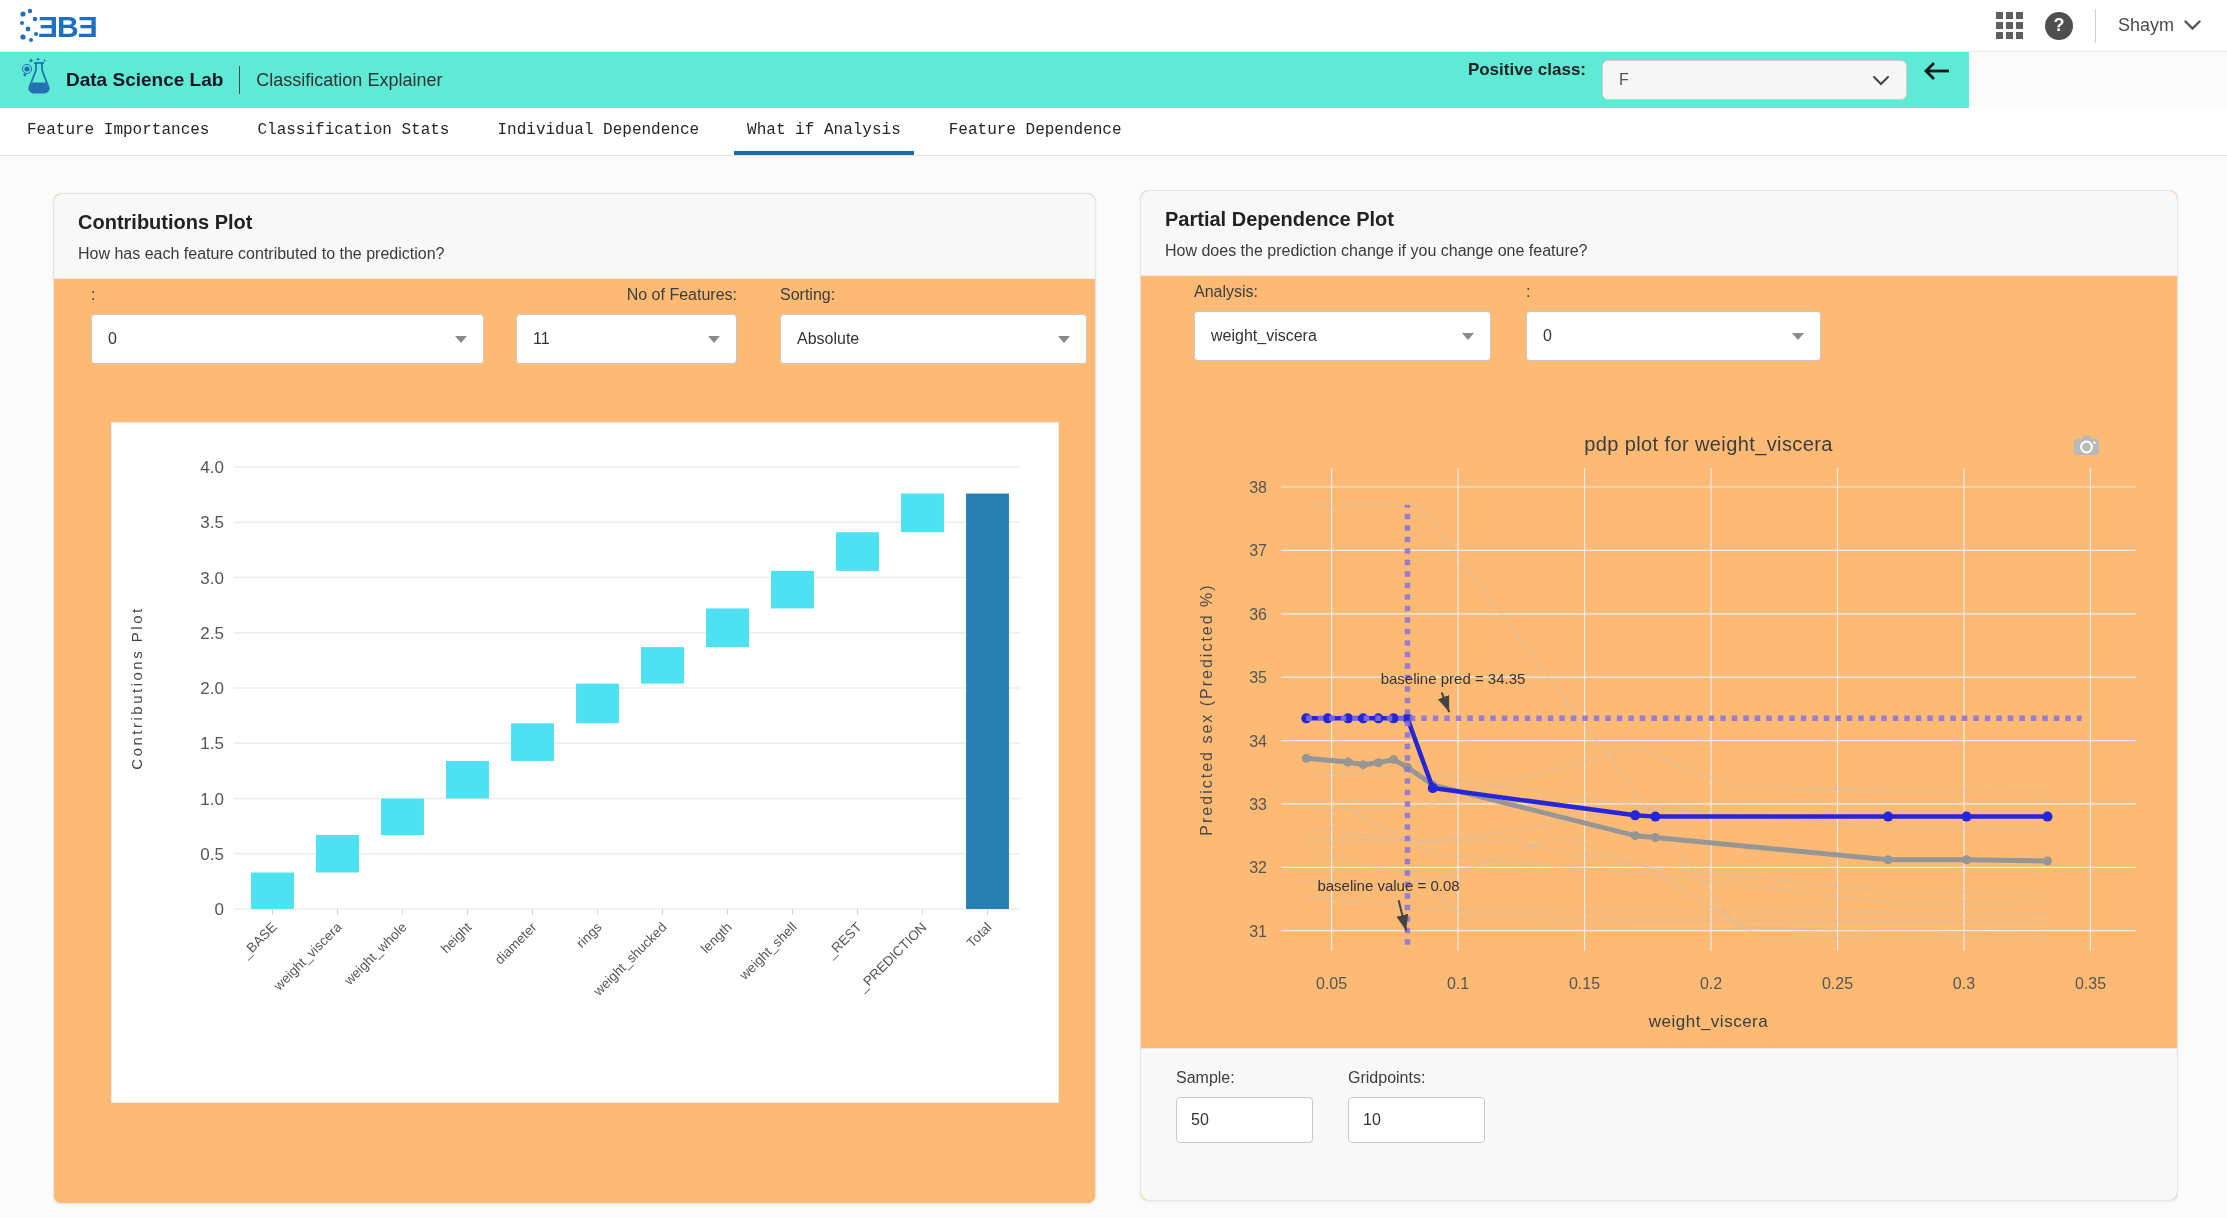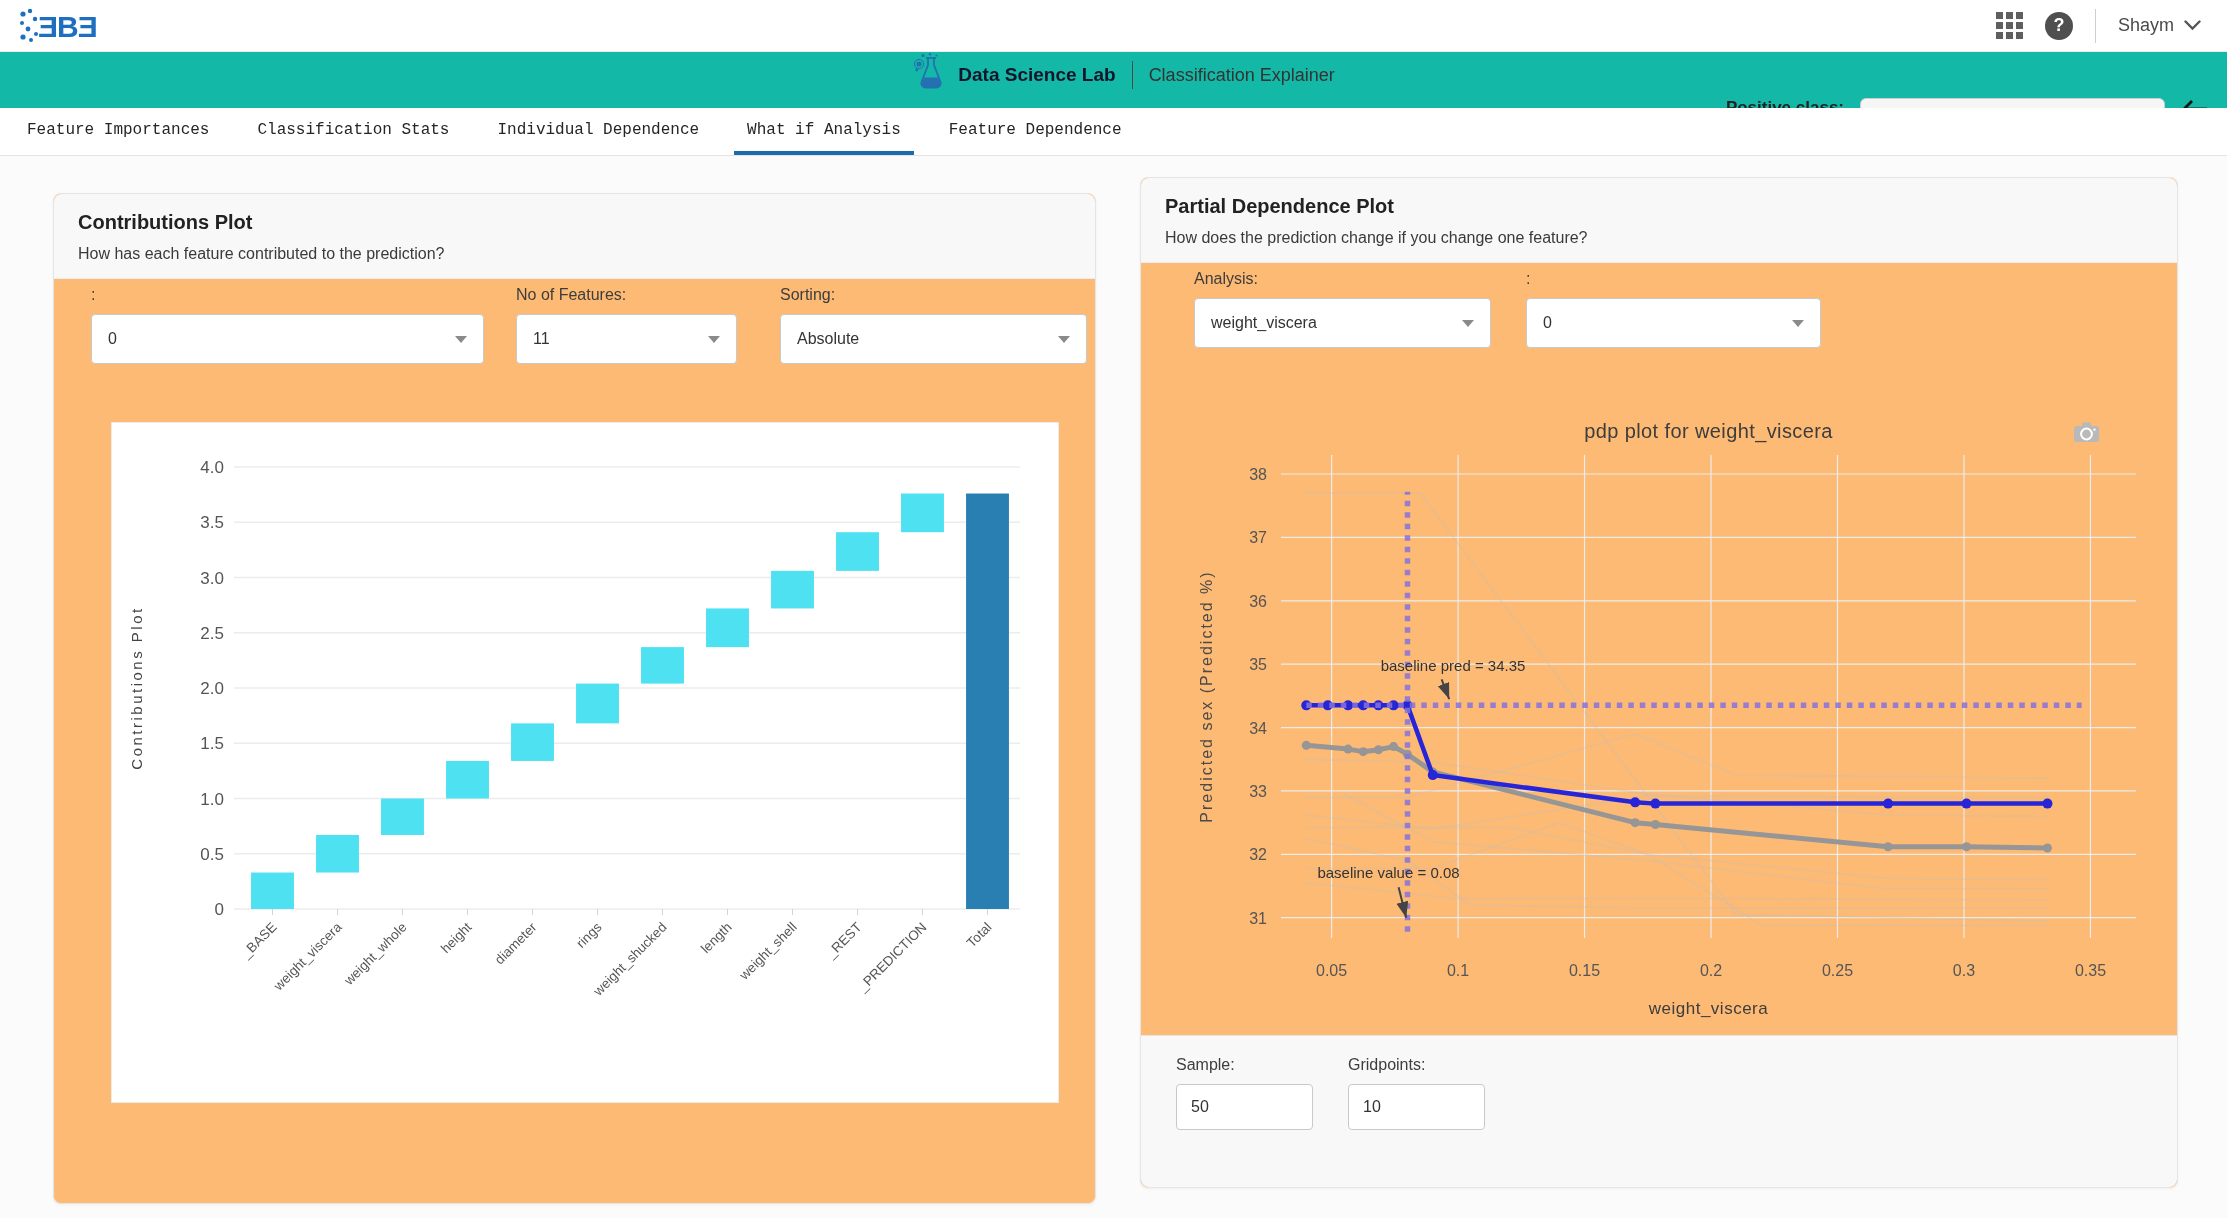--- a/index.html
+++ b/index.html
@@ -11,54 +11,54 @@
   .logo { margin-left:18px; display:flex; align-items:center; }
   .topbar-right { margin-left:auto; margin-right:26px; display:flex; align-items:center; gap:22px; }
   .appsgrid { width:27px; height:27px; display:grid; grid-template-columns:repeat(3,7px); grid-template-rows:repeat(3,7px); gap:3px; cursor:pointer; }
   .appsgrid span { background:#5f5f5f; }
   .help-circle { width:28px; height:28px; border-radius:50%; background:#4f4f4f; color:#fff; font-size:18px; font-weight:bold; display:flex; align-items:center; justify-content:center; cursor:pointer; }
   .v-divider { width:1px; height:34px; background:#cfcfcf; }
   .user-menu { display:flex; align-items:center; gap:10px; cursor:pointer; }
   .user-name { font-size:18px; color:#4a4a4a; }
 
   
-  .subbar { position:absolute; left:0; top:52px; width:2227px; height:56px; background:#14b8a6; display:flex; align-items:center;flex-direction:column; }
+  .subbar { position:absolute; left:0; top:52px; width:1969px; height:56px; background:#5eead4; display:flex; align-items:center; }
   .subbar-left { display:flex; align-items:center; margin-left:22px; }
   .app-title { font-size:19px; font-weight:bold; color:#14142b; margin-left:10px; }
   .title-sep { width:1px; height:28px; background:#4a4a4a; margin:0 16px; }
   .page-title { font-size:18px; color:#333; }
   .subbar-right { margin-left:auto; display:flex; align-items:flex-start; margin-right:8px; }
   .pos-label { font-size:17px; font-weight:bold; color:#222; margin-right:16px; }
   .pos-select { width:305px; height:40px; background:#f6f6f6; border:1px solid #cdcdcd; border-radius:6px; display:flex; align-items:center; padding:0 16px; cursor:pointer; }
   .pos-select .val { font-size:16px; color:#555; }
   .pos-select svg { margin-left:auto; }
   .back-arrow { margin:0 10px 0 14px; cursor:pointer; display:flex; align-items:center; }
 
   
   .tabbar { position:absolute; left:0; top:108px; width:2227px; height:48px; background:#ffffff; border-bottom:1px solid #e3e3e3; display:flex; align-items:stretch; padding-left:14px;font-family:Liberation Mono, monospace; }
   .tab { font-size:16px; color:#252525; padding:0 13px; margin-right:22px; display:flex; align-items:center; cursor:pointer; border-bottom:4px solid transparent; }
   .tab.active { border-bottom-color:#1b6ca8; }
 
   
   .card { position:absolute; background:#fdba74; border:1px solid #e5e5e5; border-radius:8px; box-shadow:0 1px 3px rgba(0,0,0,.05); }
   #card-contrib { left:53px; top:193px; width:1043px; height:1011px; }
-  #card-pdp { left:1140px; top:177px; width:1038px; height:1011px; }
+  #card-pdp { left:1140px; top:190px; width:1038px; height:1011px; }
   .card-head { background:#f8f8f8; border-bottom:1px solid #ececec; border-radius:8px 8px 0 0; padding:17px 24px 15px 24px; }
   .card-title { font-size:20px; font-weight:600; color:#222; }
   .card-sub { font-size:16px; color:#3a3a3a; margin-top:11px; }
 
   .ctrl-label { font-size:16px; color:#3d3d3d; margin-bottom:10px; display:block; }
   .dd { height:50px; background:#fff; border:1px solid #c9c9c9; border-radius:4px; display:flex; align-items:center; padding:0 16px; cursor:pointer; }
   .dd .val { font-size:16px; color:#333; }
   .caret { margin-left:auto; width:0; height:0; border-left:6px solid transparent; border-right:6px solid transparent; border-top:7px solid #8a8a8a; }
   .tinput { height:46px; width:100%; background:#fff; border:1px solid #c9c9c9; border-radius:4px; padding:12px 14px; font-size:16px; color:#333; font-family:"Liberation Sans",sans-serif; }
 
   .contrib-controls { position:absolute; left:0; top:92px; width:100%; display:flex; align-items:flex-end; padding-left:37px; }
   .cc-item1 { width:393px; margin-right:32px; }
-  .cc-item2 { width:221px; margin-right:43px; }
+  .cc-item2 { width:221px; margin-right:43px;text-align:right; }
   .cc-item3 { width:307px; }
 
   .wf-box { position:absolute; left:57px; top:228px; width:948px; height:681px; border:1px solid #ebebeb; background:#fff; }
 
   .pdp-controls { position:absolute; left:0; top:92px; width:100%; display:flex; align-items:flex-end; padding-left:53px; }
   .pc-item1 { width:297px; margin-right:35px; }
   .pc-item2 { width:295px; }
 
   .pdp-plot { position:absolute; left:45px; top:232px; width:970px; height:628px; }
   .camera-btn { position:absolute; left:932px; top:243px; cursor:pointer; }

